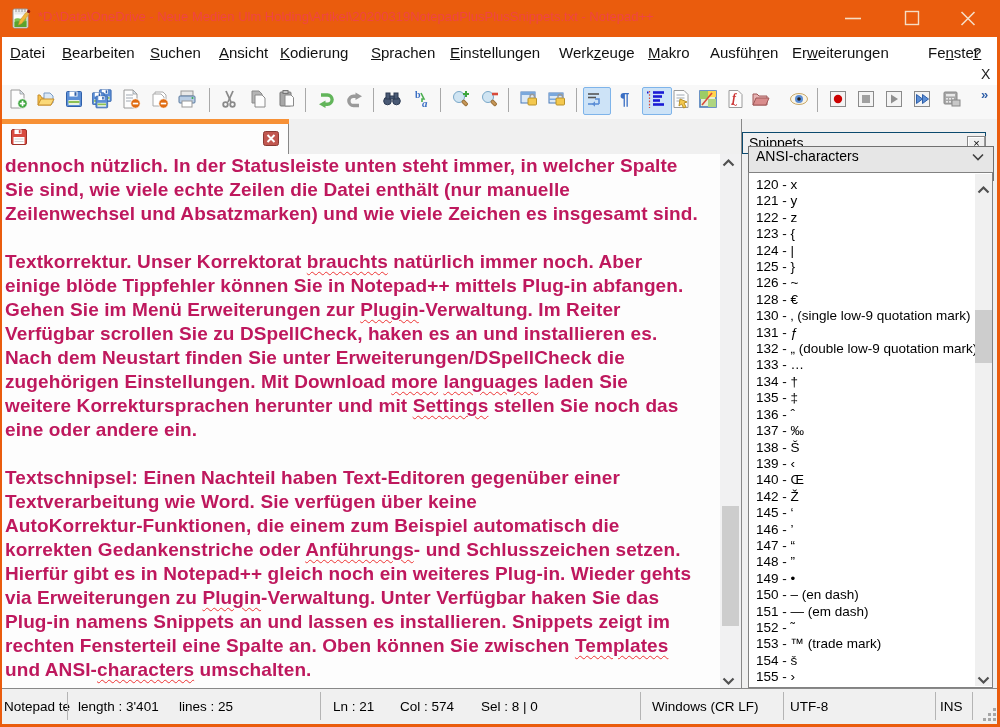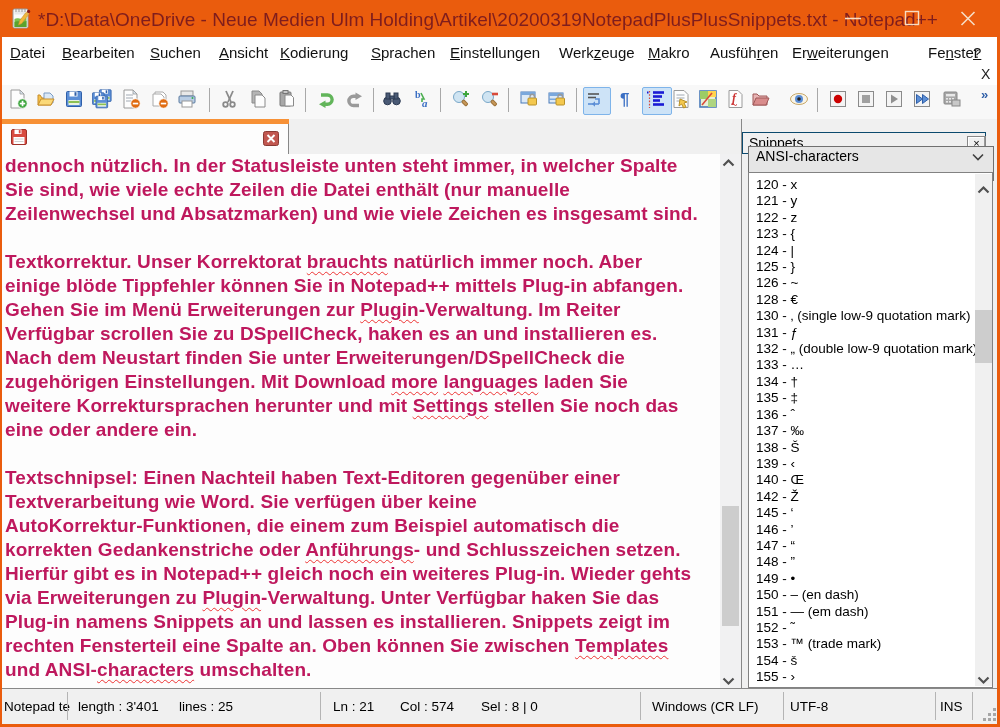--- a/index.html
+++ b/index.html
@@ -1,17 +1,17 @@
 <!DOCTYPE html>
 <html><head><meta charset="utf-8"><style>
 html,body{margin:0;padding:0;}
 body{width:1000px;height:727px;position:relative;overflow:hidden;background:#fff;font-family:"Liberation Sans",sans-serif;}
 .abs{position:absolute;}
 #title{left:0;top:0;width:1000px;height:37px;background:#ea5c0d;}
-#titletext{left:38px;top:9px;font-size:19px;color:#7f1d1d;white-space:nowrap;}
+#titletext{left:38px;top:9px;font-size:13px;color:#ef4444;white-space:nowrap;}
 #menu{left:0;top:37px;width:998px;height:48px;background:#fff;}
 .mi{position:absolute;top:7px;font-size:15px;color:#111;}
 #menux{position:absolute;top:29px;left:981px;font-size:14px;color:#222;}
 #toolbar{left:2px;top:85px;width:996px;height:34px;background:#f8f8f8;}
 .sep{position:absolute;top:3px;width:1px;height:24px;background:#a8a8a8;}
 .hl{position:absolute;top:2px;width:24px;height:26px;background:#cde3f7;border:1px solid #7eb4ea;border-radius:2px;}
 #tabbar{left:2px;top:119px;width:740px;height:35px;background:#f0f0f0;}
 #tab{position:absolute;left:0;top:0;width:286px;height:35px;background:#fdfdfd;border-right:1px solid #888;}
 #tabstripe{position:absolute;left:0;top:0;width:287px;height:5px;background:#f79136;}
 #tabtext{position:absolute;left:30px;top:11px;font-size:13px;color:#1a1a1a;white-space:nowrap;}

